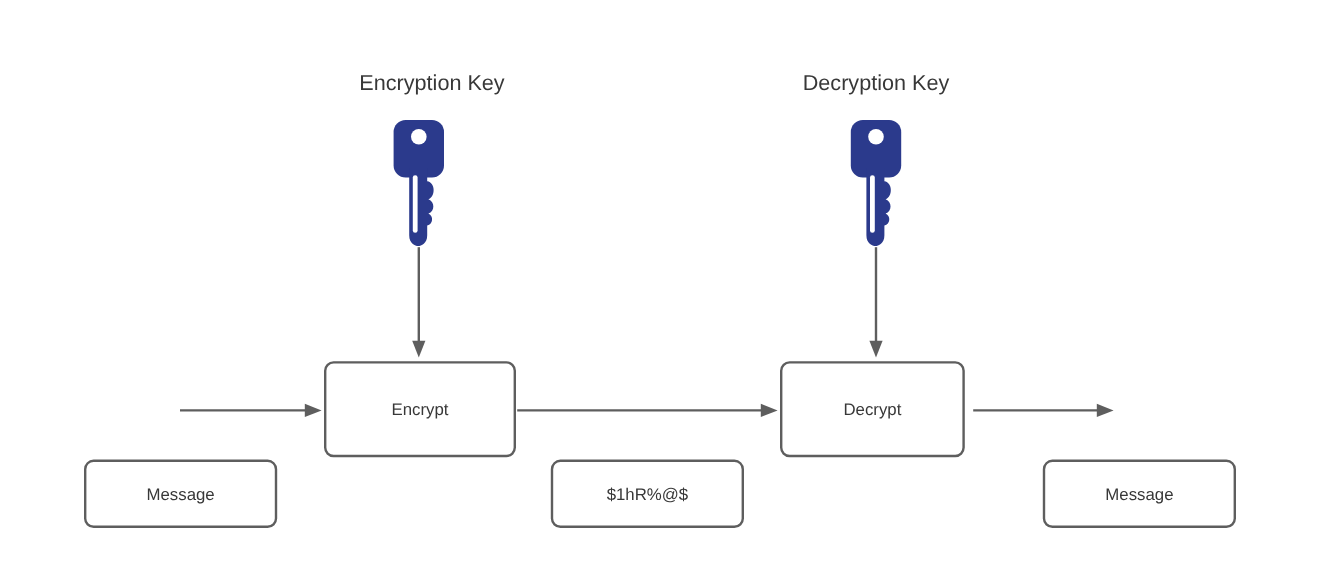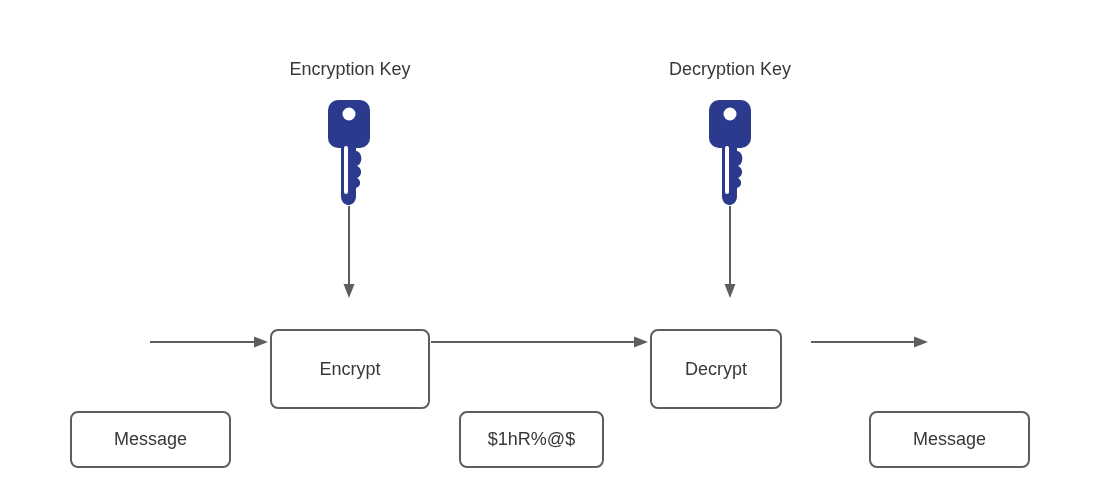--- a/index.html
+++ b/index.html
@@ -51,23 +51,22 @@
   }
   .box {
     position: absolute;
     box-sizing: border-box;
     border: 2px solid var(--stroke, #5e5e5e);
     border-radius: 8px;
     background: var(--box-fill, #ffffff);
     display: flex;
     align-items: center;
     justify-content: center;
-    font-size: 18px;
+    font-size: 14px;
     color: var(--text, #3a3a3a);
-    margin-top: 28px;
   }
 </style>
 </head>
 <body>
 
 <div class="canvas">
 
   <svg class="connectors" width="1100" height="484" viewBox="0 0 1100 484">
 
     <g>
@@ -89,47 +88,47 @@
       <line x1="349" y1="206" x2="349" y2="285"></line>
       <polygon points="349,298 343.5,284 354.5,284"></polygon>
     </g>
 
     <g>
       <line x1="730" y1="206" x2="730" y2="285"></line>
       <polygon points="730,298 724.5,284 735.5,284"></polygon>
     </g>
   </svg>
 
-  <div class="label" style="left:250px; top:59px;">Encryption Key</div>
+  <div class="label" style="left:260px; top:59px;">Encryption Key</div>
   <div class="label" style="left:630px; top:59px;text-align:center;">Decryption Key</div>
 
   <svg class="key" style="left:327px; top:100px;" width="44" height="106" viewBox="0 0 44 106">
     <rect class="solid" x="1" y="0" width="42" height="48" rx="10"></rect>
     <path class="solid" d="M14 40 L14 96 C14 103 19 105 21.5 105 C24 105 29 103 29 96 L29 88 C34 87 34.5 80 30 78 C35.5 76 35.5 68 30 66 C36 64 36 52 29 51 L29 40 Z"></path>
     <circle class="cut" cx="22" cy="14" r="6.5"></circle>
     <rect class="cut" x="17" y="46" width="4" height="48" rx="2"></rect>
   </svg>
 
   <svg class="key" style="left:708px; top:100px;" width="44" height="106" viewBox="0 0 44 106">
     <rect class="solid" x="1" y="0" width="42" height="48" rx="10"></rect>
     <path class="solid" d="M14 40 L14 96 C14 103 19 105 21.5 105 C24 105 29 103 29 96 L29 88 C34 87 34.5 80 30 78 C35.5 76 35.5 68 30 66 C36 64 36 52 29 51 L29 40 Z"></path>
     <circle class="cut" cx="22" cy="14" r="6.5"></circle>
     <rect class="cut" x="17" y="46" width="4" height="48" rx="2"></rect>
   </svg>
 
   <div class="box" style="left:270px; top:301px; width:160px; height:80px;">
     <span>Encrypt</span>
   </div>
-  <div class="box" style="left:650px; top:301px; width:132px; height:80px;">
+  <div class="box" style="left:650px; top:301px; width:154px; height:80px;">
     <span>Decrypt</span>
   </div>
 
   <div class="box" style="left:70px; top:383px; width:161px; height:57px;">
     <span>Message</span>
   </div>
-  <div class="box" style="left:459px; top:383px; width:145px; height:57px;">
+  <div class="box" style="left:459px; top:383px; width:161px; height:57px;">
     <span>$1hR%@$</span>
   </div>
   <div class="box" style="left:869px; top:383px; width:161px; height:57px;">
     <span>Message</span>
   </div>
 
 </div>
 
 </body></html>

